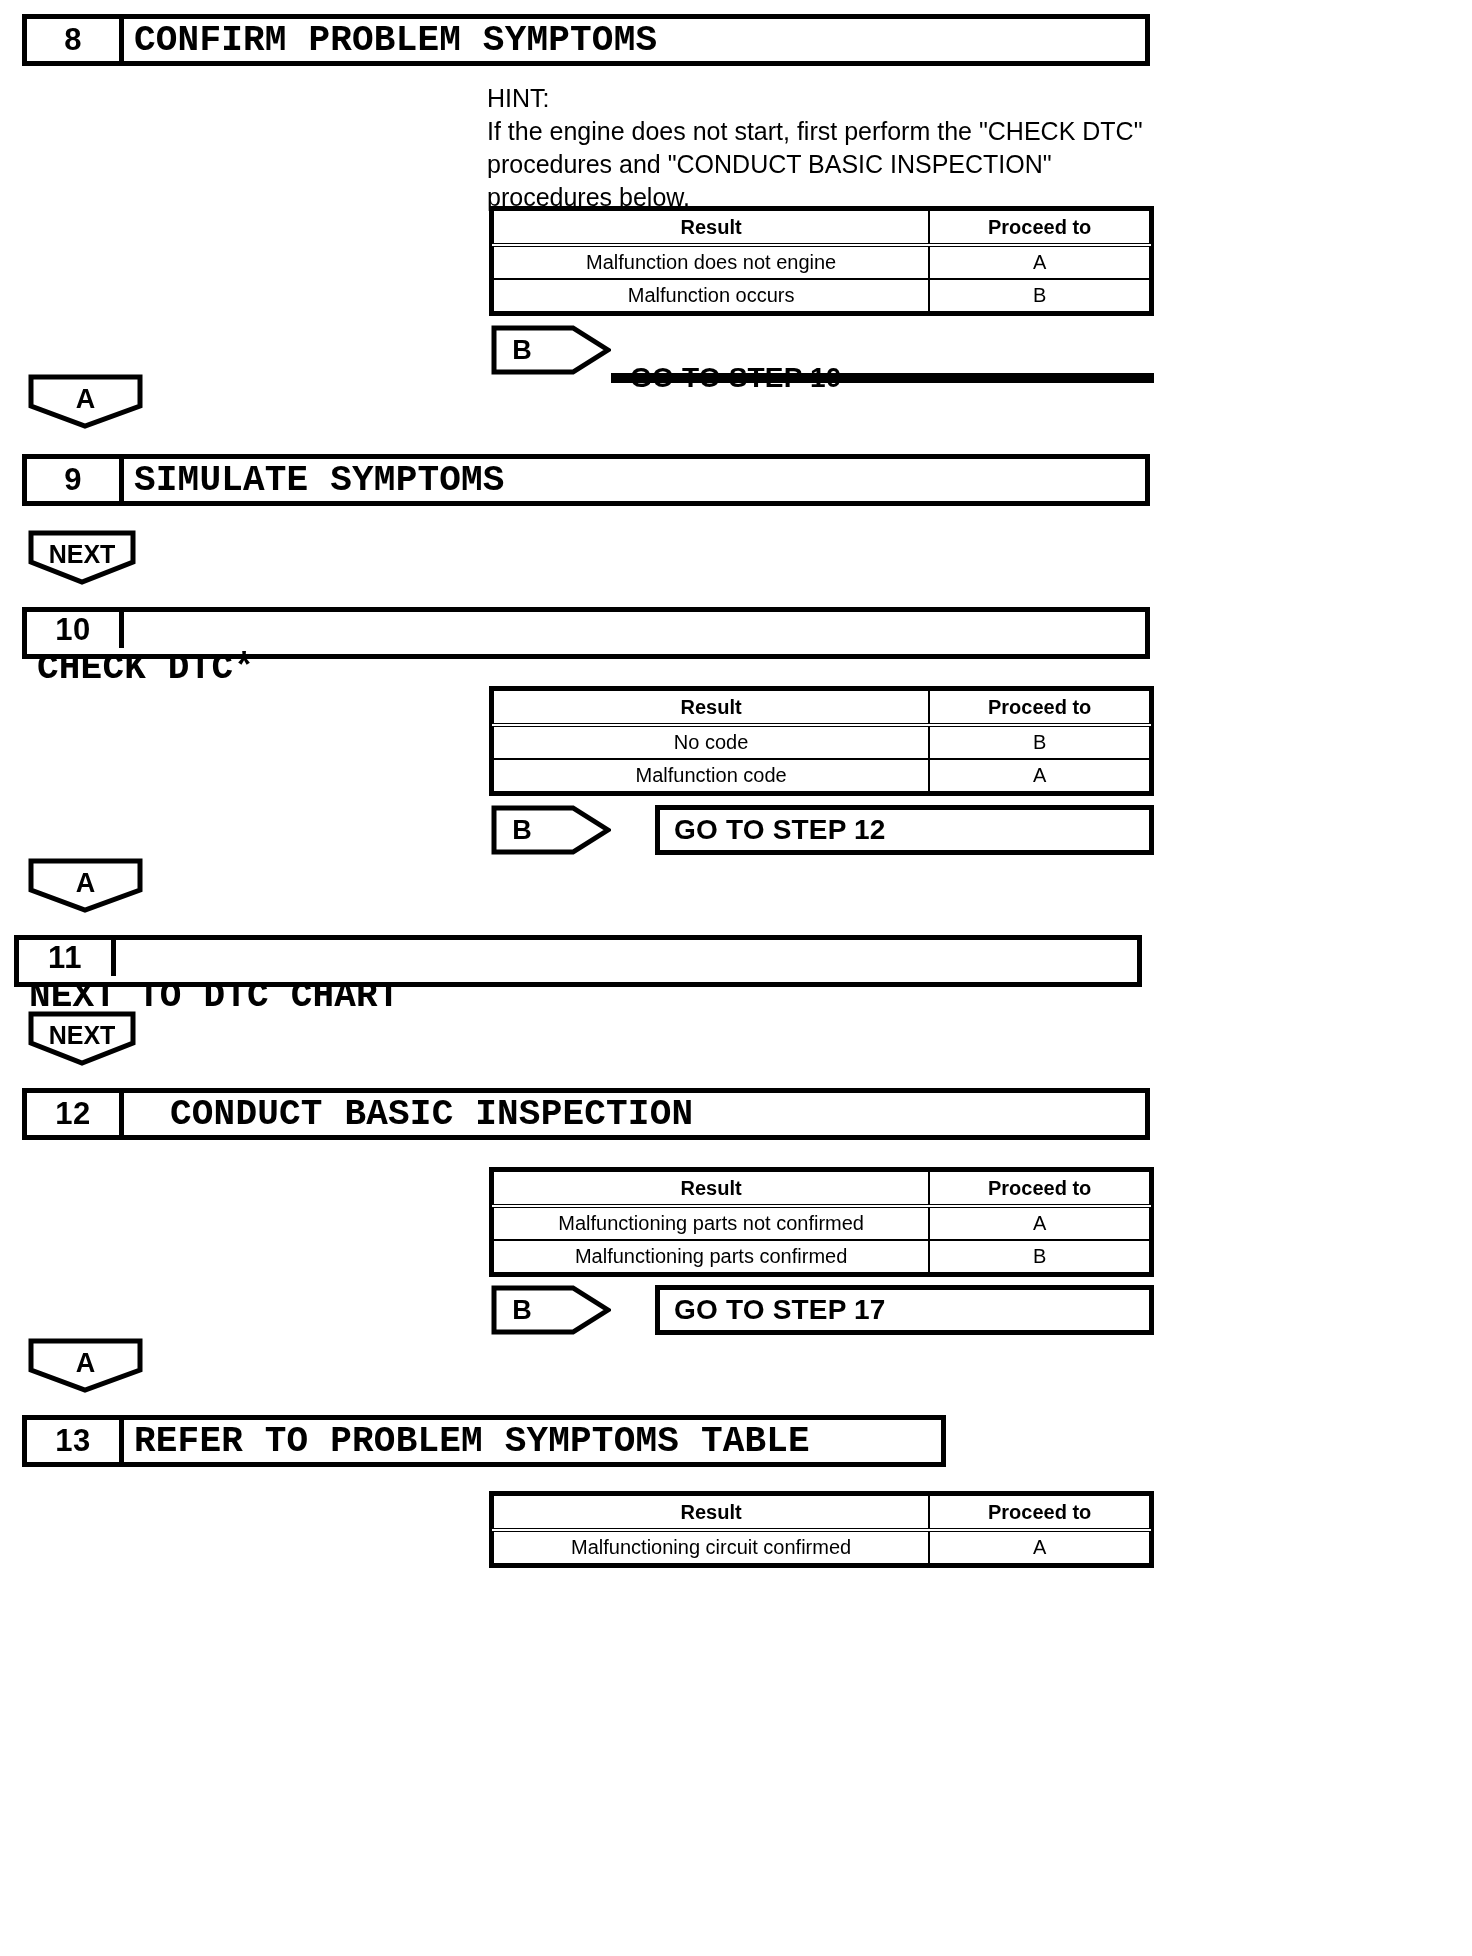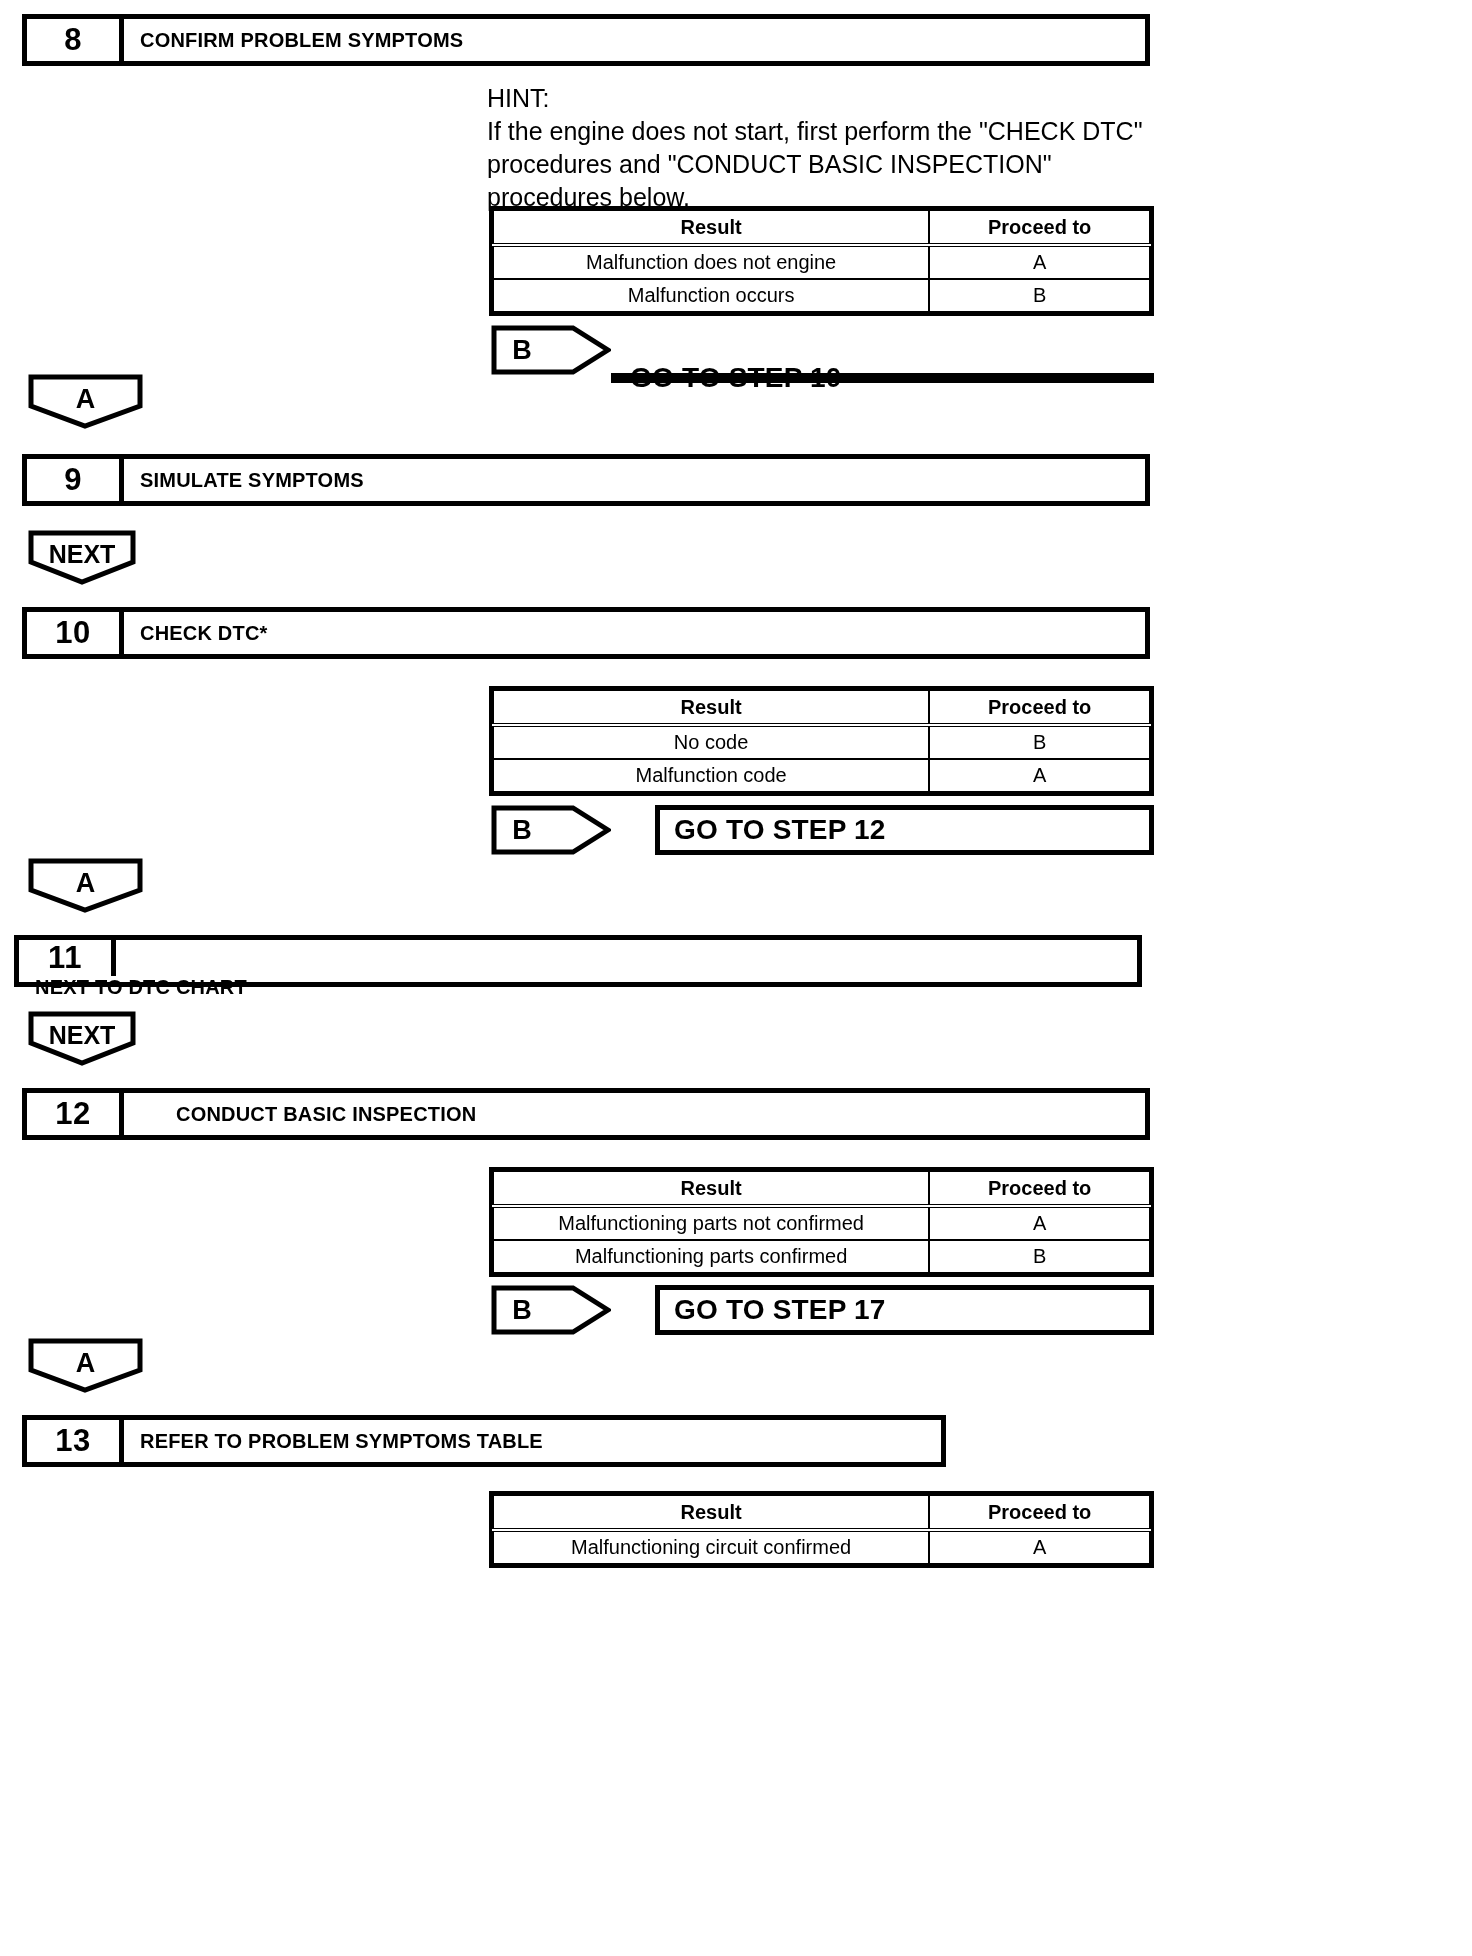--- a/index.html
+++ b/index.html
@@ -37,24 +37,25 @@
     align-items: center;
     justify-content: center;
     font-size: 31px;
     font-weight: bold;
     letter-spacing: 0.5px;
   }
   .step-title {
     flex: 1;
     display: flex;
     align-items: center;
-    padding-left: 16px;
-    font-size: 20px;
+    padding-left: 10px;
+    font-size: 36px;
     font-weight: bold;
     letter-spacing: 0.2px;
+    font-family: Liberation Mono, monospace;
   }
 
   
   .hint {
     position: absolute;
     font-size: 25px;
     line-height: 33px;
     white-space: pre-line;
     letter-spacing: 0px;
   }
@@ -204,21 +205,21 @@
     <div class="step-title">SIMULATE SYMPTOMS</div>
   </div>
 
   <div class="pent" style="left:28px; top:530px; width:108px; height:55px;">
     <svg width="108" height="55" viewBox="0 0 108 55">
       <polygon points="3,3 105,3 105,32 54,52 3,32" fill="#fff" stroke="#000" stroke-width="5"></polygon>
     </svg>
     <div class="plabel" style="top:12px; font-size:25px;">NEXT</div>
   </div>
 
-  <div class="step-box" style="left:22px; top:607px; width:1128px; height:52px;">
+  <div class="step-box" style="left:22px; top:607px; width:1128px; height:52px;flex-direction:column;">
     <div class="step-num">10</div>
     <div class="step-title">CHECK DTC*</div>
   </div>
 
   <div class="res-table" style="left:489px; top:686px; width:665px;">
     <table>
       <colgroup>
           <col class="c1">
           <col class="c2">
         </colgroup>

